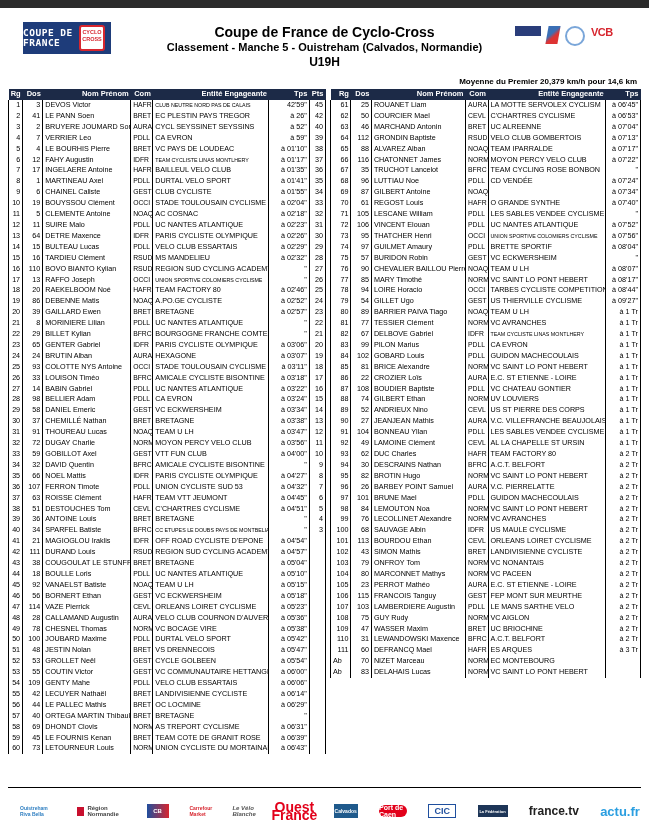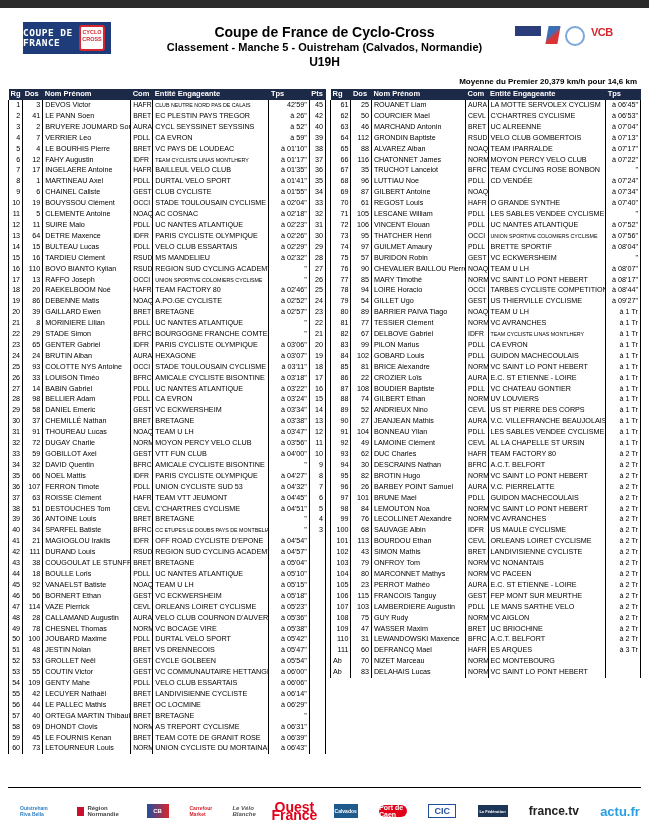--- a/index.html
+++ b/index.html
@@ -13,21 +13,21 @@
   .lr2{width:12px;height:18px;background:linear-gradient(135deg,#3b6fb5 40%,#d33 60%);transform:skewX(-10deg);}
   .lr3{width:20px;height:20px;border-radius:50%;border:2px solid #7aa6d9;box-sizing:border-box;}
   .lr4{font-weight:bold;font-size:11px;color:#d7262f;letter-spacing:-0.5px;}
   .title{position:absolute;left:0;width:649px;text-align:center;font-weight:bold;}
   .t1{top:24px;font-size:14px;}
   .t2{top:41px;font-size:11px;font-weight:bold;}
   .t3{top:55px;font-size:12px;}
   .avg{position:absolute;right:12px;top:77px;font-size:8px;font-weight:bold;}
   table.res{position:absolute;top:89px;border-collapse:collapse;table-layout:fixed;font-size:7.2px;}
   table.res td, table.res th{padding:0 2px;height:10.9px;line-height:10.9px;white-space:nowrap;overflow:hidden;}
-  table.res th{background:#1c2a47;color:#fff;font-weight:bold;font-size:7.5px;height:11px;text-align:left;}
+  table.res th{background:#1c2a47;color:#fff;font-weight:bold;font-size:7.5px;height:11px;text-align:right;}
   table.res td{border-left:1.2px solid #000;}
   table.res td:first-child{border-left:1.2px solid #000;}
   table.res td:last-child{border-right:1.2px solid #000;}
   .left{left:8px;width:318px;}
   .right{left:330px;width:311px;}
   .c-rg{text-align:right;} .c-dos{text-align:right;} .c-tps{text-align:right;} .c-pts{text-align:right;}
   .c-com{font-size:6.8px;text-align:left;}
   .small-ent{font-size:5.3px;}
   .abrow .c-rg{text-align:left;}
   .tablebottom{position:absolute;top:787px;height:1px;background:#000;}
@@ -276,21 +276,21 @@
         <td class="c-dos">8</td>
         <td class="c-name">MORINIERE Lilian</td>
         <td class="c-com">PDLL</td>
         <td class="c-ent">UC NANTES ATLANTIQUE</td>
         <td class="c-tps">"</td>
         <td class="c-pts">22</td>
       </tr>
       <tr>
         <td class="c-rg">22</td>
         <td class="c-dos">29</td>
-        <td class="c-name">STADE Simon</td>
+        <td class="c-name">BILLET Kylian</td>
         <td class="c-com">BFRC</td>
         <td class="c-ent">BOURGOGNE FRANCHE COMTE</td>
         <td class="c-tps">"</td>
         <td class="c-pts">21</td>
       </tr>
       <tr>
         <td class="c-rg">23</td>
         <td class="c-dos">65</td>
         <td class="c-name">GENTER Gabriel</td>
         <td class="c-com">IDFR</td>

